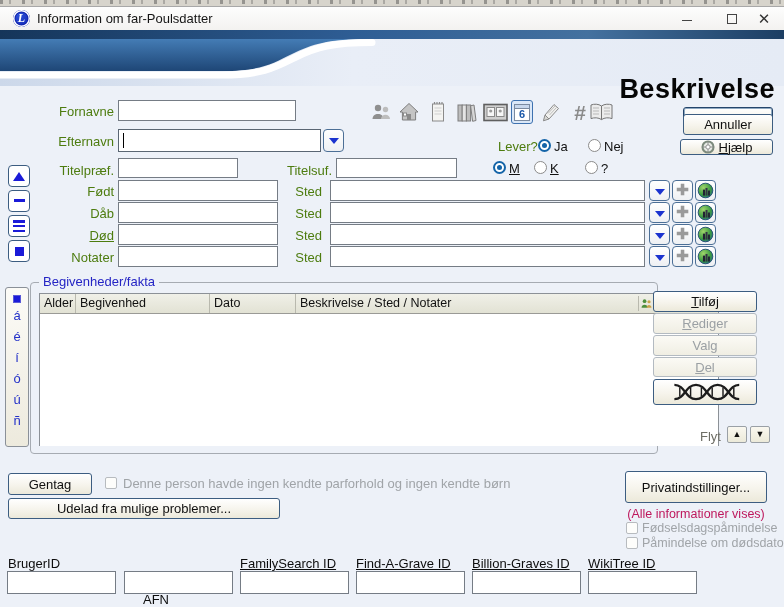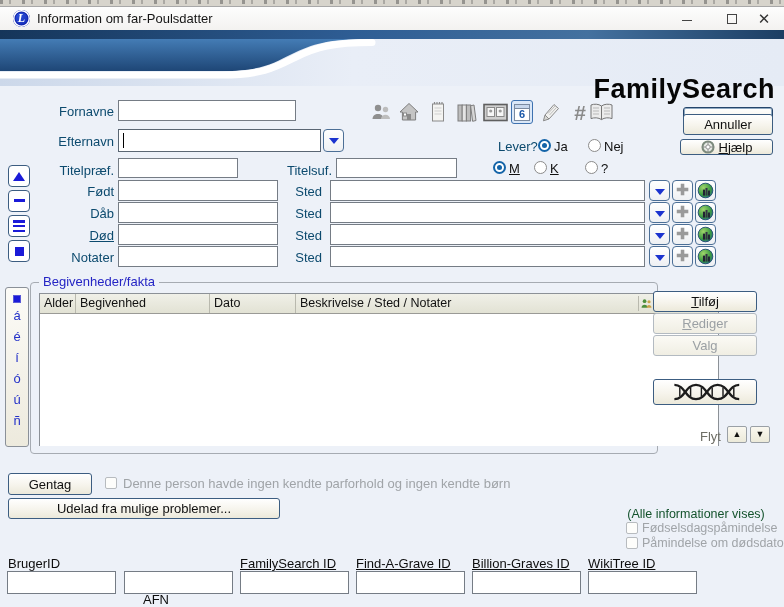--- a/index.html
+++ b/index.html
@@ -23,21 +23,21 @@
   .winbtn-min { right:81px; } .winbtn-max { right:36px; } .winbtn-close { right:4px; }
   .glyph-min { display:inline-block; width:10px; height:1px; background:#444; margin-top:12px; }
   .glyph-max { display:inline-block; width:10px; height:10px; border:1.2px solid #444; margin-top:7px; }
   .glyph-close { font-size:15px; line-height:24px; }
 
   
   .banner { position:absolute; left:0; top:30px; width:784px; height:56px; }
   .banner-title { position:absolute; right:9px; top:44px; font-size:27px; font-weight:bold; color:#060606; letter-spacing:.5px; }
 
   
-  .lbl { position:absolute; font-size:13px; color:#0c4a6e; white-space:nowrap; }
+  .lbl { position:absolute; font-size:13px; color:#4d7c0f; white-space:nowrap; }
   .lbl-r { text-align:right; }
   .txt { position:absolute; border:1px solid #757c85; background:#fff; font-size:13px; padding:1px 3px; font-family:"Liberation Sans",sans-serif; }
   .btn { position:absolute; border:1px solid #3c5d81; border-radius:3px; background:linear-gradient(180deg,#ffffff 0%,#f6f4ec 55%,#ece9da 100%);
     font-size:13px; color:#101010; text-align:center; cursor:default; font-family:"Liberation Sans",sans-serif; }
   .btn-default { border:1px solid #24456b; box-shadow:0 0 0 1px #8fa9c2 inset; }
   .btn-disabled { border-color:#b3bac1; color:#9ba0a4; background:linear-gradient(180deg,#fbfaf5,#f0eee3); }
   .sqbtn { position:absolute; width:22px; height:22px; border:1px solid #3c5d81; border-radius:4px; background:#fff; cursor:default; }
   .minibtn { position:absolute; width:21px; height:21px; border:1px solid #4c6f96; border-radius:4px; background:linear-gradient(180deg,#ffffff,#eef0f3); text-align:center; cursor:default; }
   .tri-down { display:inline-block; width:0; height:0; border-left:5px solid transparent; border-right:5px solid transparent; border-top:6px solid #1b33cf; margin-top:7px; }
   .plus-glyph { font-size:15px; font-weight:bold; color:#9a9a9a; line-height:18px; }
@@ -73,21 +73,21 @@
 
   
   .nav-tri-up { display:block; width:0; height:0; border-left:6px solid transparent; border-right:6px solid transparent; border-bottom:9px solid #1b1bd8; margin:6px auto; }
   .nav-minus { display:block; width:11px; height:3px; background:#1b1bd8; margin:8px auto; }
   .nav-bars  { display:block; width:12px; height:12px; margin:4px auto; background:linear-gradient(180deg,#1b1bd8 0 2.5px,transparent 2.5px 4.8px,#1b1bd8 4.8px 7.3px,transparent 7.3px 9.6px,#1b1bd8 9.6px 12px); }
   .nav-sq { display:block; width:9px; height:9px; background:#1b1bd8; margin:5.5px auto; }
 
   
   .movebtn { position:absolute; width:20px; height:17px; border:1px solid #9aa0a6; border-radius:2px; background:linear-gradient(180deg,#faf8f0,#ecead9); font-size:9px; line-height:15px; text-align:center; color:#111; cursor:default; }
 
-  .note { position:absolute; font-size:12.5px; color:#14532d; }
+  .note { position:absolute; font-size:12.5px; color:#be185d; }
   .id-label { position:absolute; top:556px; font-size:13px; color:#0d0d0d; white-space:nowrap; }
   .id-underline { text-decoration:underline; }
   .caret-bar { position:absolute; left:123px; top:133px; width:1px; height:15px; background:#000; }
 </style>
 </head>
 <body>
 
 <div class="screen">
 
   <div class="top-strip">
@@ -119,21 +119,21 @@
           <stop offset="0" stop-color="#ccd8ea"></stop>
             <stop offset="0.45" stop-color="#e9eef7"></stop>
             <stop offset="1" stop-color="#e5ebf5"></stop>
         </linearGradient>
       </defs>
       <rect x="0" y="9" width="784" height="47" fill="url(#lightG)"></rect>
       <rect x="0" y="0" width="784" height="9" fill="url(#topbarG)"></rect>
       <path d="M0,9 L368,9 C330,9 312,14 292,24 C272,34 260,41 222,41 L0,41 Z" fill="url(#blockG)"></path>
       <path d="M0,45 L222,45 C263,45 276,37 296,27 C316,17 333,12.5 372,12.5" fill="none" stroke="#ffffff" stroke-width="7" stroke-linecap="round"></path>
     </svg>
-    <span class="banner-title">FamilySearch</span>
+    <span class="banner-title">Beskrivelse</span>
   </div>
 
   <button class="btn btn-default" style="left:683px;top:91px;width:90px;height:22px;margin-top:16px;"><u>G</u>em</button>
   <button class="btn" style="left:683px;top:114px;width:90px;height:21px;">Annuller</button>
   <button class="btn" style="left:680px;top:139px;width:93px;height:16px;">
     <svg style="width:14px;height:14px;vertical-align:-2px;margin-right:4px;" viewBox="0 0 16 16">
       <circle cx="8" cy="8" r="6.3" fill="#e9ece6" stroke="#7d8b7d" stroke-width="2.4"></circle>
       <circle cx="8" cy="8" r="2.4" fill="#fff" stroke="#888" stroke-width="1"></circle>
       <path d="M8 1.7v4 M8 10.3v4 M1.7 8h4 M10.3 8h4" stroke="#888" stroke-width="1"></path>
     </svg><span><u>H</u>jælp</span>
@@ -353,36 +353,38 @@
             </svg>
         </span>
       </div>
       <div style="height:132px;background:#fff;"></div>
     </div>
   </div>
 
   <button class="btn" style="left:653px;top:291px;width:104px;height:21px;"><u>T</u>ilføj</button>
   <button class="btn btn-disabled" style="left:653px;top:313px;width:104px;height:21px;"><u>R</u>ediger</button>
   <button class="btn btn-disabled" style="left:653px;top:335px;width:104px;height:21px;">Val<u>g</u></button>
+  <button class="btn btn-disabled" style="left:653px;top:357px;width:104px;height:20px;"><u>D</u>el</button>
   <button class="btn" style="left:653px;top:379px;width:104px;height:26px;">
     <svg style="width:72px;height:18px;vertical-align:middle;" viewBox="0 0 80 20">
       <path d="M6,2 C18,2 18,18 30,18 C42,18 42,2 54,2 C66,2 66,18 78,18" fill="none" stroke="#1c1c1c" stroke-width="2.6"></path>
       <path d="M6,18 C18,18 18,2 30,2 C42,2 42,18 54,18 C66,18 66,2 78,2" fill="none" stroke="#1c1c1c" stroke-width="2.6"></path>
       <path d="M12,5v10 M24,5v10 M36,5v10 M48,5v10 M60,5v10 M72,5v10" stroke="#1c1c1c" stroke-width="1.6"></path>
     </svg>
   </button>
   <span class="lbl" style="left:700px;top:429px;color:#6e6e66;">Flyt</span>
   <span class="movebtn" style="left:727px;top:426px;"><span>▲</span></span>
   <span class="movebtn" style="left:750px;top:426px;"><span>▼</span></span>
 
   <button class="btn" style="left:8px;top:473px;width:84px;height:22px;">Gentag</button>
   <span class="cb" style="left:105px;top:477px;"></span>
   <span class="cblbl" style="left:123px;top:476px;font-size:13px;">Denne person havde ingen kendte parforhold og ingen kendte børn</span>
   <button class="btn" style="left:8px;top:498px;width:272px;height:21px;">Udelad fra mulige problemer...</button>
 
+  <button class="btn" style="left:625px;top:471px;width:142px;height:32px;">Privatindstillinger...</button>
   <span class="note" style="left:623px;top:507px;width:146px;text-align:center;">(Alle informationer vises)</span>
   <span class="cb" style="left:626px;top:522px;"></span>
   <span class="cblbl" style="left:642px;top:521px;">Fødselsdagspåmindelse</span>
   <span class="cb" style="left:626px;top:537px;"></span>
   <span class="cblbl" style="left:642px;top:536px;">Påmindelse om dødsdato</span>
 
   <span class="id-label" style="left:8px;">BrugerID</span>
   <span class="id-label" style="left:143px;margin-top:36px;">AFN</span>
   <span class="id-label id-underline" style="left:240px;">FamilySearch ID</span>
   <span class="id-label id-underline" style="left:356px;">Find-A-Grave ID</span>

